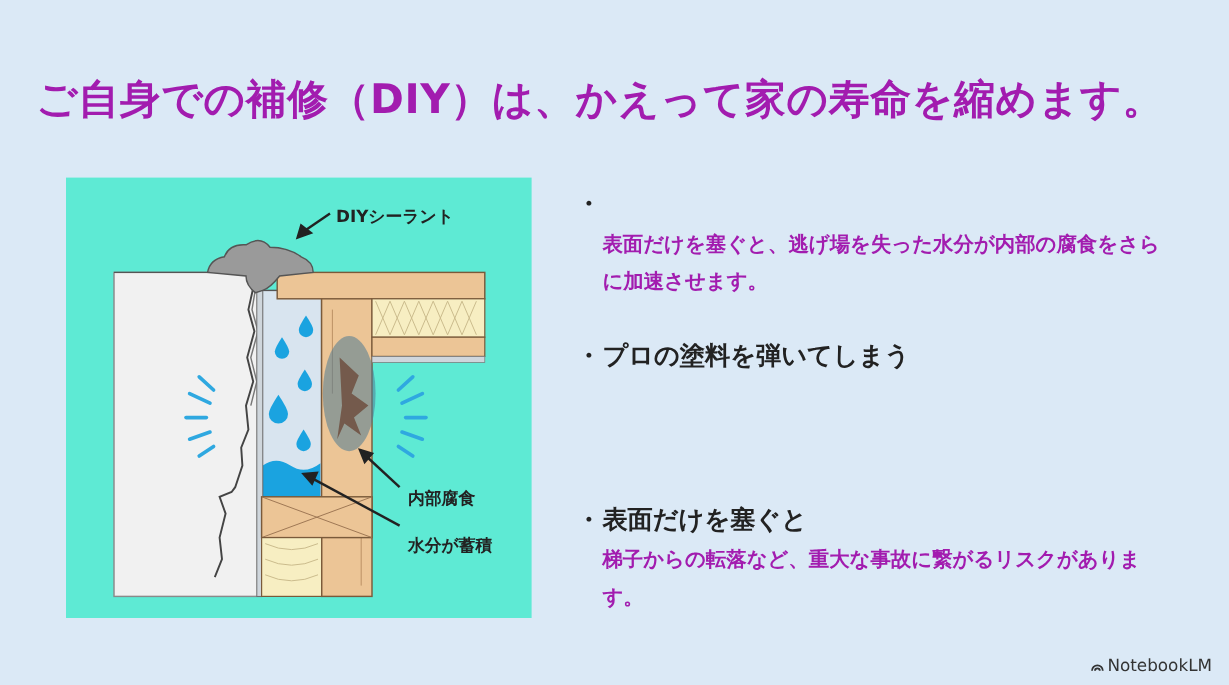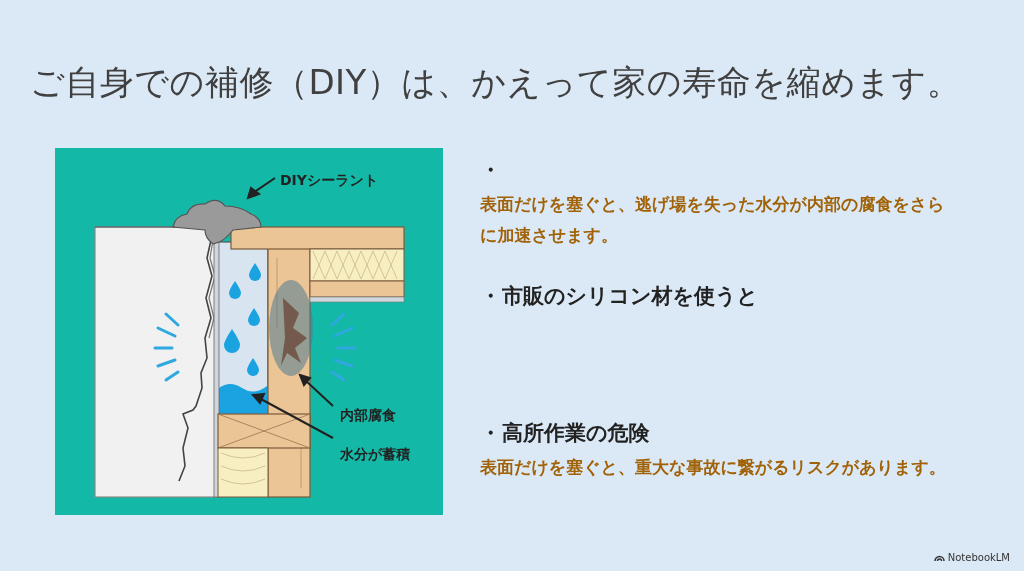--- a/index.html
+++ b/index.html
@@ -5,45 +5,45 @@
   html, body { margin:0; padding:0; }
   body {
     width:1024px; height:571px; overflow:hidden;
     background:#dbe9f6;
     font-family:"DejaVu Sans","Liberation Sans",sans-serif;
     color:#2b2b2b;
     position:relative;
   }
   .title {
     position:absolute; left:30px; top:60px; width:980px;
-    font-size:34px; font-weight:normal; letter-spacing:0.5px;
-    color:#404040; white-space:nowrap;
+    font-size:34px; font-weight:bold; letter-spacing:0.5px;
+    color:#a21caf; white-space:nowrap;
   }
   .figure-card {
     position:absolute; left:55px; top:148px; width:388px; height:367px;
-    background:#14b8a6;
+    background:#5eead4;
   }
   .figure-card svg { position:absolute; left:0; top:0; }
   .bullets {
     position:absolute; left:480px; top:155px; width:520px;
   }
   .bullet { position:absolute; left:0; width:520px; }
   .bullet-head {
     display:flex; align-items:baseline;
     font-size:21px; font-weight:bold; color:#222; line-height:30px;
   }
   .bullet-dot { width:22px; display:inline-block; font-size:21px; }
   .bullet-body {
-    margin-top:4px;
-    font-size:17px; font-weight:bold; color:#a16207; line-height:31px;
+    margin-left:22px; margin-top:4px;
+    font-size:17px; font-weight:bold; color:#a21caf; line-height:31px;
     width:470px;
   }
   .brand {
     position:absolute; right:14px; bottom:8px;
-    font-size:10px; color:#333; display:flex; align-items:center; gap:3px;
+    font-size:14px; color:#333; display:flex; align-items:center; gap:3px;
   }
   .brand svg { display:block; }
 </style>
 </head>
 <body>
 
 <div class="title">ご自身での補修（DIY）は、かえって家の寿命を縮めます。</div>
 
 <div class="figure-card">
   <svg width="388" height="367" viewBox="0 0 388 367" xmlns="http://www.w3.org/2000/svg">
@@ -136,29 +136,29 @@
 <div class="bullets">
   <div class="bullet" style="top:0px;">
     <div class="bullet-head">
       <span class="bullet-dot">・</span>
     </div>
     <div class="bullet-body">表面だけを塞ぐと、逃げ場を失った水分が内部の腐食をさらに加速させます。</div>
   </div>
   <div class="bullet" style="top:126px;">
     <div class="bullet-head">
       <span class="bullet-dot">・</span>
-      <span>市販のシリコン材を使うと</span>
+      <span>プロの塗料を弾いてしまう</span>
     </div>
   </div>
   <div class="bullet" style="top:263px;">
     <div class="bullet-head">
       <span class="bullet-dot">・</span>
-      <span>高所作業の危険</span>
+      <span>表面だけを塞ぐと</span>
     </div>
-    <div class="bullet-body">表面だけを塞ぐと、重大な事故に繋がるリスクがあります。</div>
+    <div class="bullet-body">梯子からの転落など、重大な事故に繋がるリスクがあります。</div>
   </div>
 </div>
 
 <div class="brand">
   <svg width="11" height="9" viewBox="0 0 11 9">
     <path d="M1 8 A4.5 4.5 0 0 1 10 8" fill="none" stroke="#333" stroke-width="1.5"></path>
     <path d="M3.5 8 A2 2 0 0 1 7.5 8" fill="none" stroke="#333" stroke-width="1.5"></path>
   </svg>
   <span>NotebookLM</span>
 </div>

